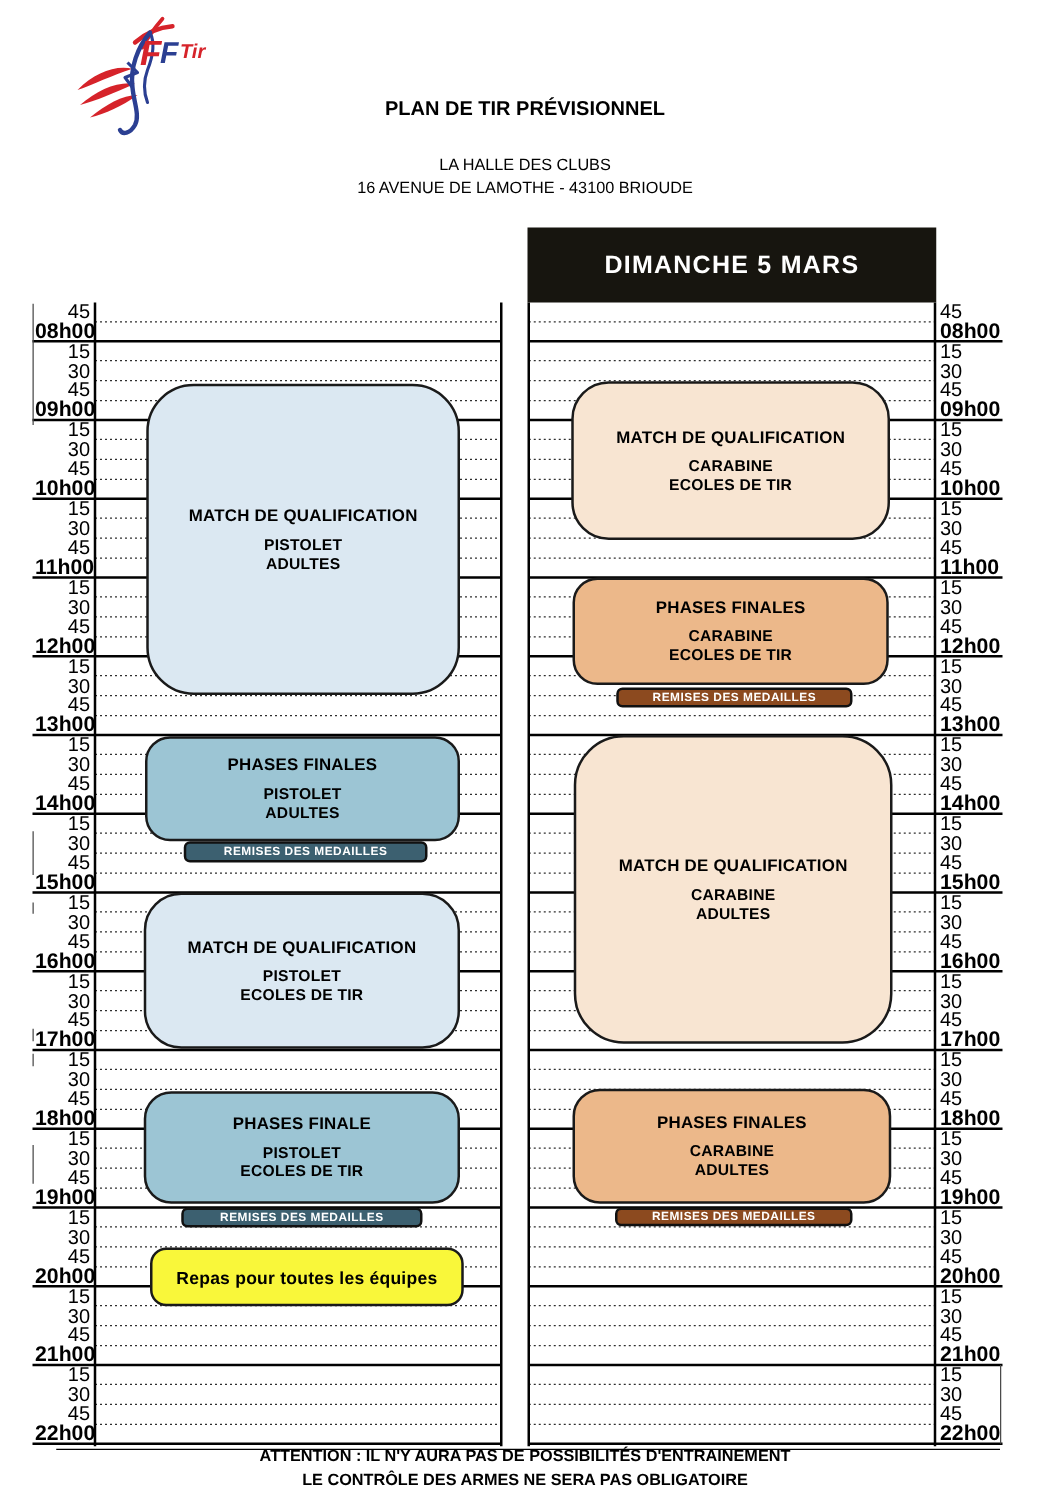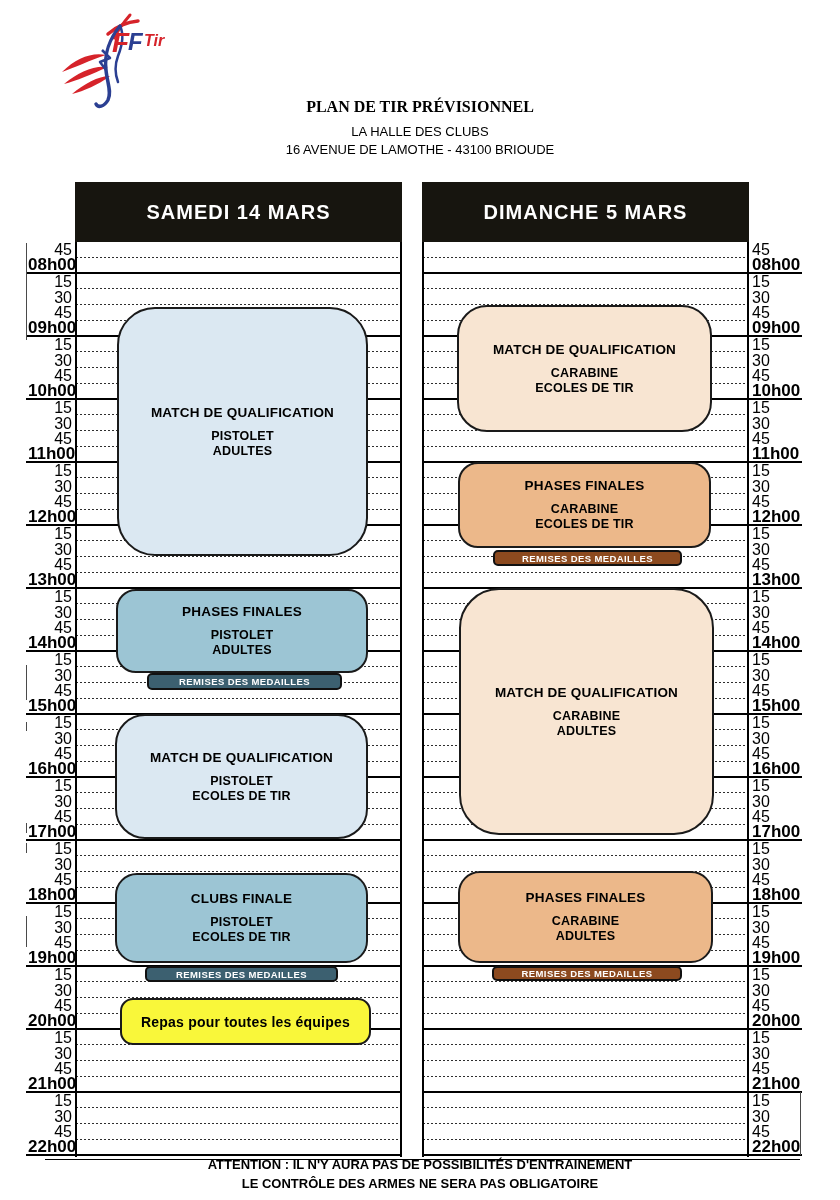--- a/index.html
+++ b/index.html
@@ -58,27 +58,24 @@
       <path d="M60,14 C50,26 44,42 46,58 C47,70 52,80 48,88 C44,95 38,96 36,92" stroke="#2b3f92" stroke-width="3.5" fill="none" stroke-linecap="round"></path>
       <path d="M46,58 L40,50 L50,46 L42,38" stroke="#2b3f92" stroke-width="2.5" fill="none" stroke-linejoin="round"></path>
       <path d="M60,14 C64,22 62,34 58,44 C55,52 55,62 58,70" stroke="#2b3f92" stroke-width="2.5" fill="none" stroke-linecap="round"></path>
 
       <text x="52" y="40" font-family="Liberation Sans, sans-serif" font-size="28" font-weight="bold" font-style="italic" fill="#d6232a">F</text>
       <text x="68" y="38" font-family="Liberation Sans, sans-serif" font-size="24" font-weight="bold" font-style="italic" fill="#2b3f92">F</text>
       <text x="84" y="34" font-family="Liberation Sans, sans-serif" font-size="16" font-weight="bold" font-style="italic" fill="#d6232a">Tir</text>
     </svg>
   </div>
 
-  <div class="abs center-text subtitle" style="top:98px;font-family:Liberation Serif, serif;">PLAN DE TIR PRÉVISIONNEL</div>
+  <div class="abs center-text subtitle" style="top:79px;">PLAN DE TIR PRÉVISIONNEL</div>
   <div class="abs center-text venue" style="top:123px;">LA HALLE DES CLUBS</div>
   <div class="abs center-text venue" style="top:141px;">16 AVENUE DE LAMOTHE - 43100 BRIOUDE</div>
 
-  <div class="abs day-header" style="left:75px;top:182px;width:327px;height:60px;">
-    <span>SAMEDI 14 MARS</span>
-  </div>
   <div class="abs day-header" style="left:422px;top:182px;width:327px;height:60px;">
     <span>DIMANCHE 5 MARS</span>
   </div>
 
   <div id="grid-layer">
       <div class="abs vborder" style="left:75px;top:242px;height:915px;"></div>
       <div class="abs vborder" style="left:400px;top:242px;height:915px;"></div>
       <div class="abs vborder" style="left:422px;top:242px;height:915px;"></div>
       <div class="abs vborder" style="left:747px;top:242px;height:915px;"></div>
       <div class="abs dline" style="left:76px;top:256.55px;width:325px;"></div>
@@ -363,21 +360,21 @@
       </div>
       <div class="abs medalbar" style="left:147px;top:673px;width:195px;height:17px;background:#3c6070;border-radius:5px;">
         <span>REMISES DES MEDAILLES</span>
       </div>
       <div class="abs evblock" style="left:115px;top:714px;width:253px;height:125px;background:#dbe8f2;border-radius:30px;">
         <div class="l1">MATCH DE QUALIFICATION</div>
         <div class="ln">PISTOLET</div>
         <div class="ln">ECOLES DE TIR</div>
       </div>
       <div class="abs evblock" style="left:115px;top:873px;width:253px;height:90px;background:#9cc5d4;border-radius:22px;">
-        <div class="l1">CLUBS FINALE</div>
+        <div class="l1">PHASES FINALE</div>
         <div class="ln">PISTOLET</div>
         <div class="ln">ECOLES DE TIR</div>
       </div>
       <div class="abs medalbar" style="left:145px;top:966px;width:193px;height:16px;background:#3c6070;border-radius:5px;">
         <span>REMISES DES MEDAILLES</span>
       </div>
       <div class="abs evblock meal" style="left:120px;top:998px;width:251px;height:47px;background:#f9f73a;border-radius:13px;">
         <div class="l1">Repas pour toutes les équipes</div>
       </div>
       <div class="abs evblock" style="left:457px;top:305px;width:255px;height:127px;background:#f8e5d2;border-radius:30px;">

